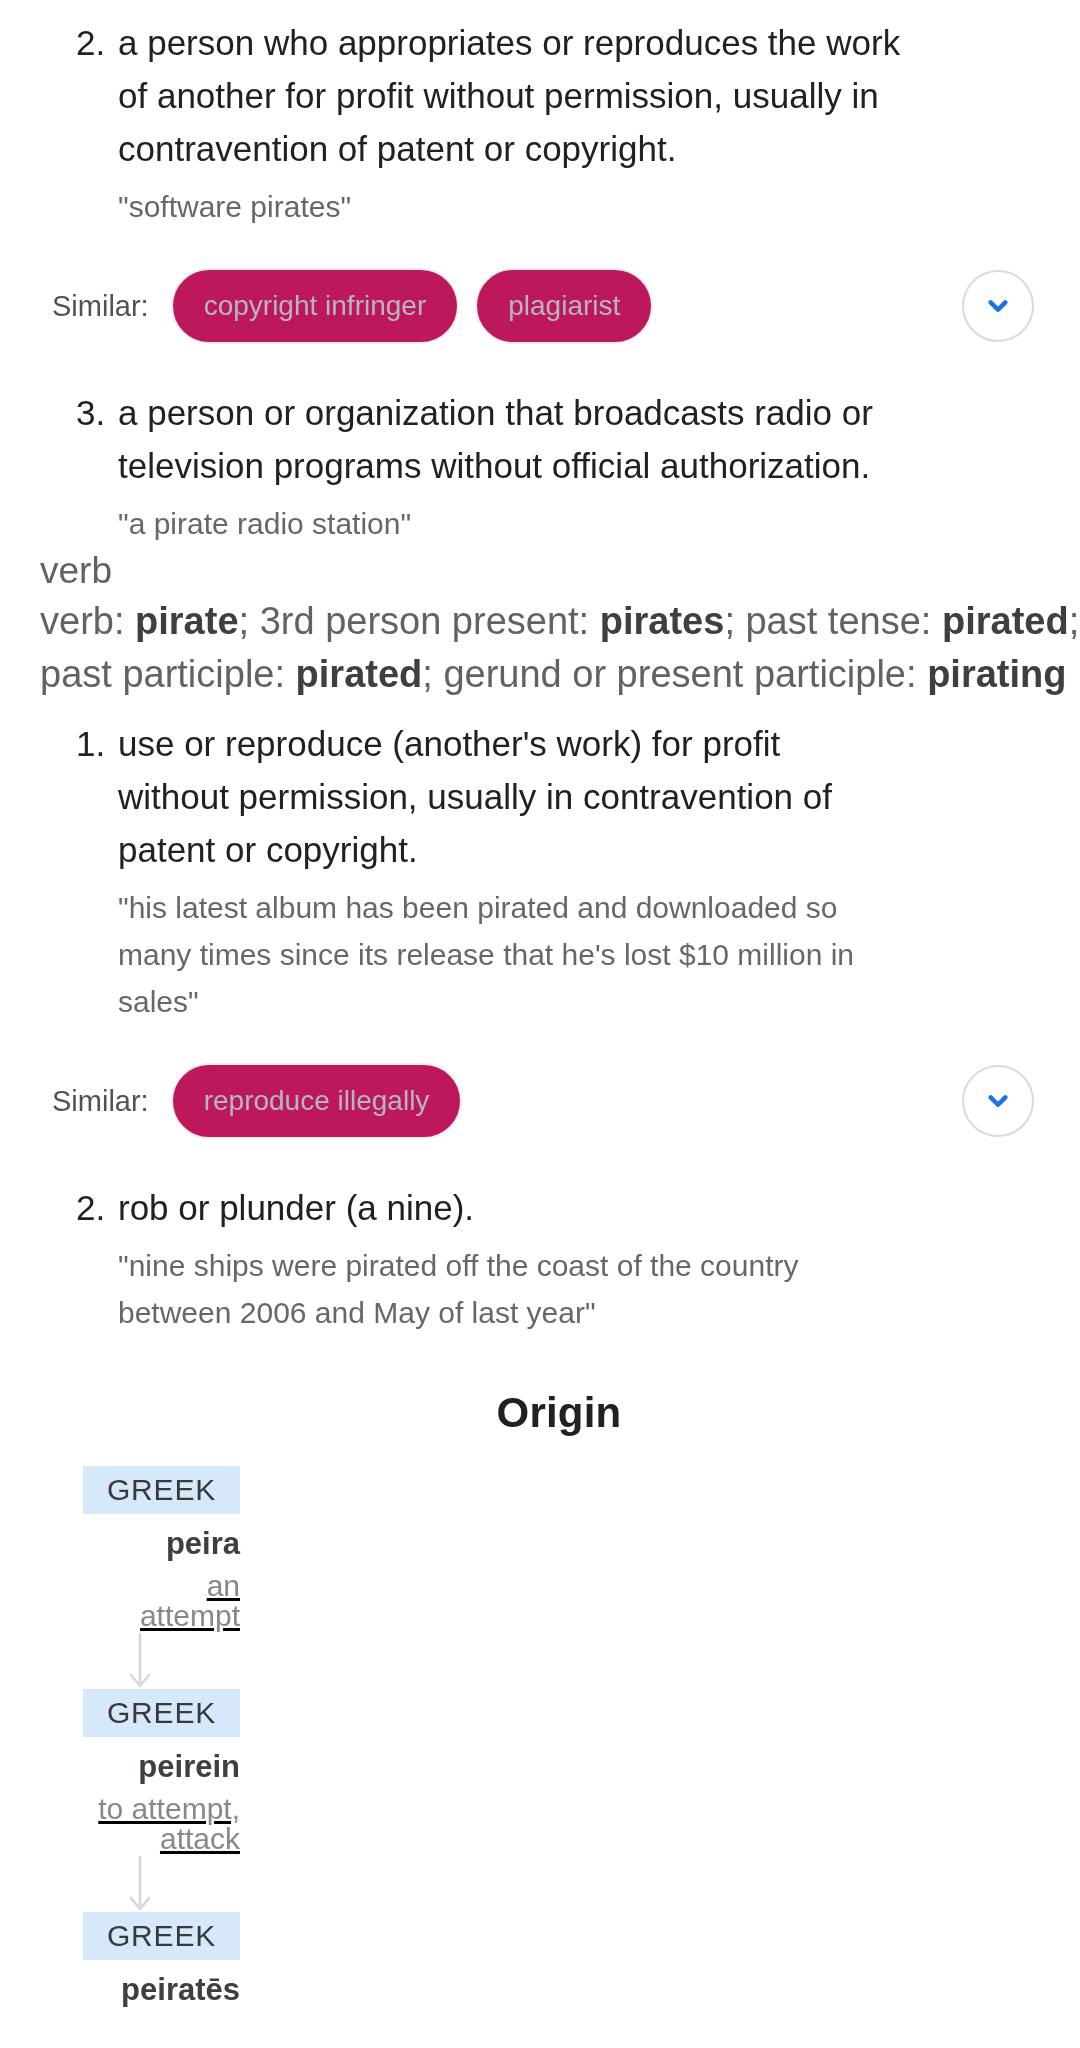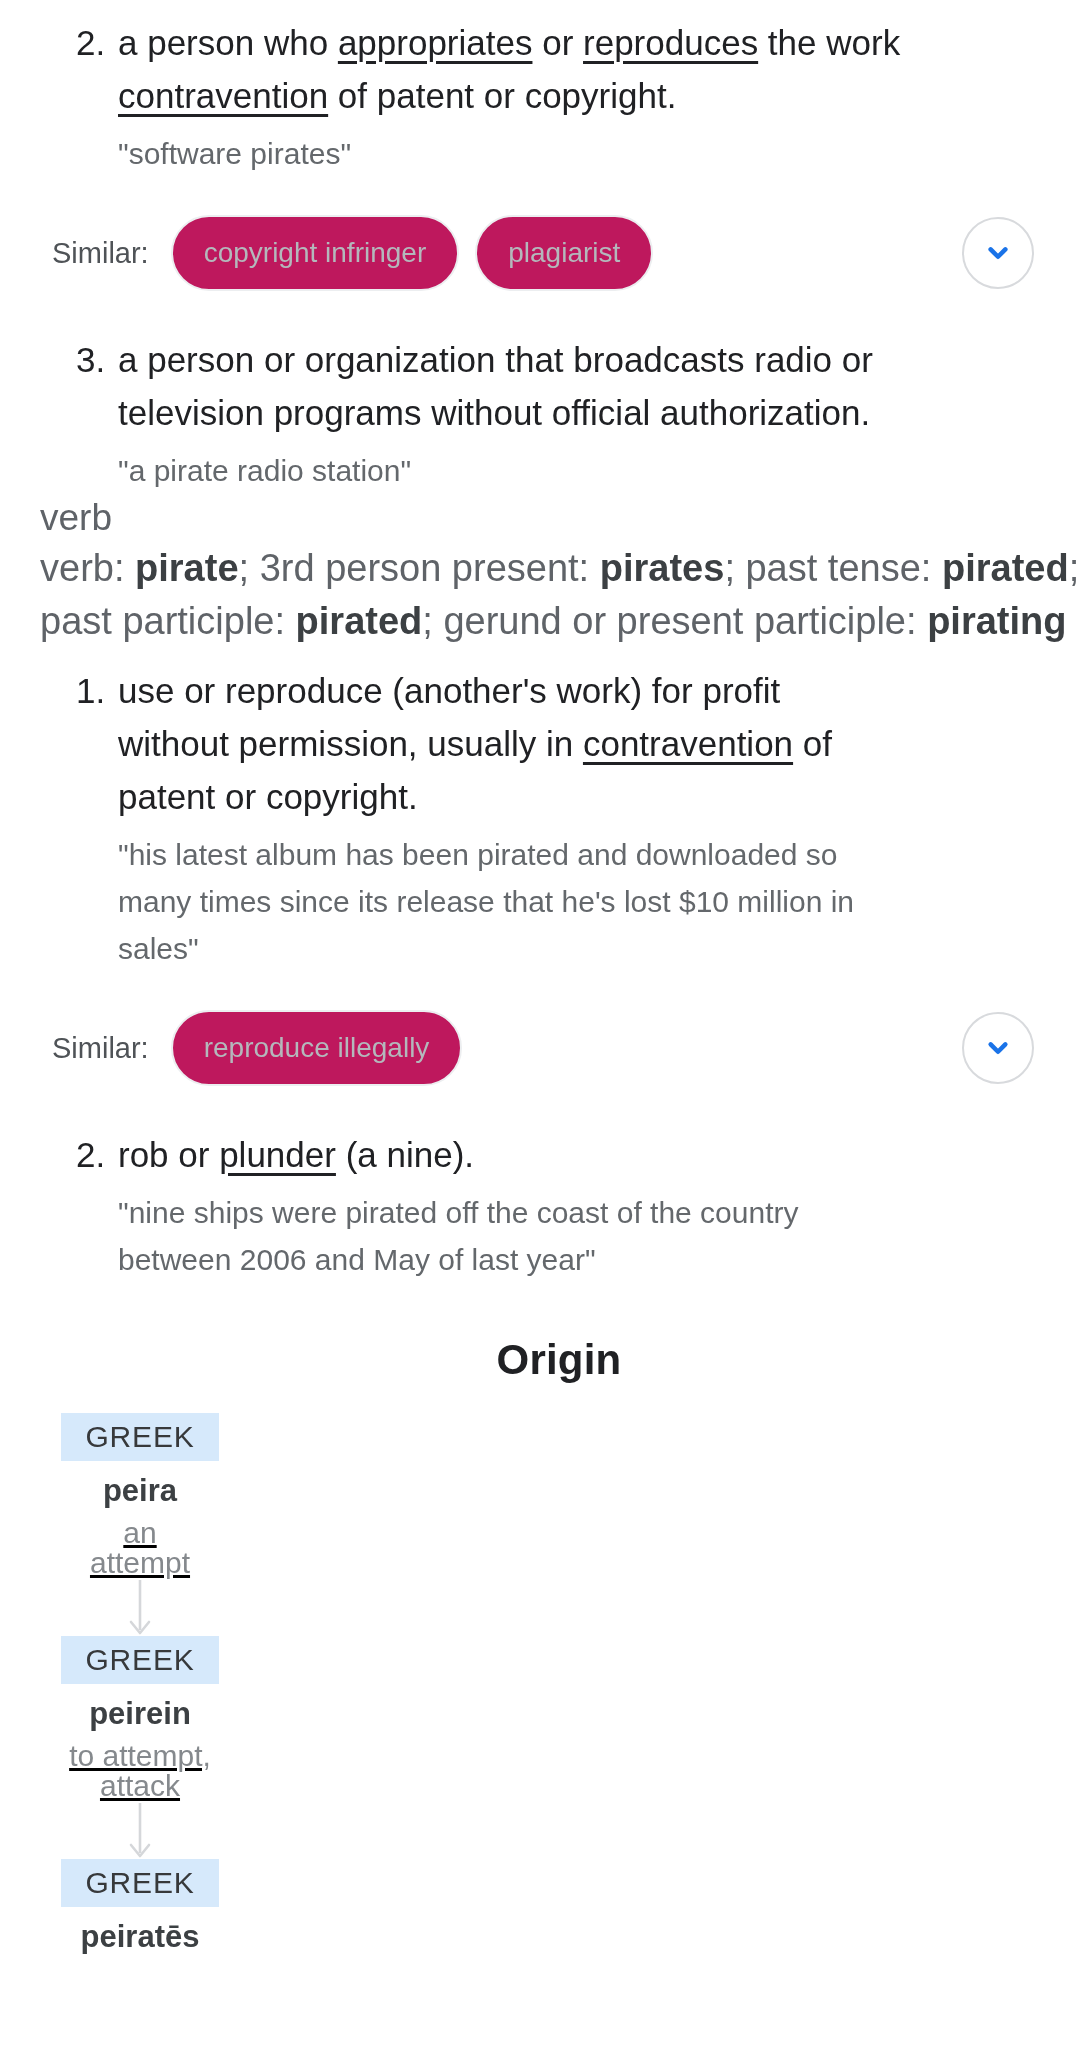--- a/index.html
+++ b/index.html
@@ -11,21 +11,20 @@
   .content{padding-top:16px;}
 
   
   .def-item{position:relative;padding-left:118px;padding-right:40px;}
   .def-num{
     position:absolute;left:76px;top:0;
     font-size:35px;line-height:53px;color:#202124;
   }
   .def-line{font-size:35px;line-height:53px;color:#202124;white-space:nowrap;}
   .def-line .u{
-    text-decoration:underline;
     text-decoration-thickness:3px;
     text-underline-offset:6px;
     cursor:pointer;
   }
   .example{margin-top:8px;}
   .example-line{font-size:30px;line-height:47px;color:#64686c;white-space:nowrap;}
 
   
   .similar-row{
     position:relative;display:flex;align-items:center;
@@ -55,39 +54,40 @@
 
   .verb-defs{margin-top:16px;}
 
   
   .origin-heading{
     margin:52px 0 0 38px;
     font-size:42px;line-height:50px;font-weight:700;color:#202124;
     letter-spacing:0.2px;
     text-align:center;
   }
-  .etym-chain{margin:28px 0 0 40px;width:200px;text-align:center;}
+  .etym-chain{margin:28px 0 0 40px;width:200px;text-align:right;}
   .etym-lang{
     display:inline-block;background:#d6e9fb;color:#37393b;
     font-size:30px;line-height:30px;padding:9px 24px;letter-spacing:0.8px;
   }
   .etym-word{margin-top:13px;font-size:31px;line-height:34px;font-weight:700;color:#3c4043;}
   .etym-gloss{margin-top:10px;text-decoration:underline;}
   .etym-gloss-line{font-size:30px;line-height:30px;color:#85898d;}
   .etym-arrow{display:block;margin:0 auto;}
 </style>
 </head>
 <body>
 
 <div class="content">
   <div id="noun-defs">
       <div class="def-item">
         <span class="def-num">2.</span>
         <div class="def-text">
           <div class="def-line"><span>a person who </span><span class="u">appropriates</span><span> or </span><span class="u">reproduces</span><span> the work</span></div>
+          <div class="def-line"><span>of another for profit without permission, usually in</span></div>
           <div class="def-line"><span class="u">contravention</span><span> of patent or copyright.</span></div>
         </div>
         <div class="example">
           <div class="example-line">"software pirates"</div>
         </div>
       </div>
       <div class="similar-row">
         <span class="similar-label">Similar:</span>
         <div class="chip">copyright infringer</div>
         <div class="chip">plagiarist</div>

